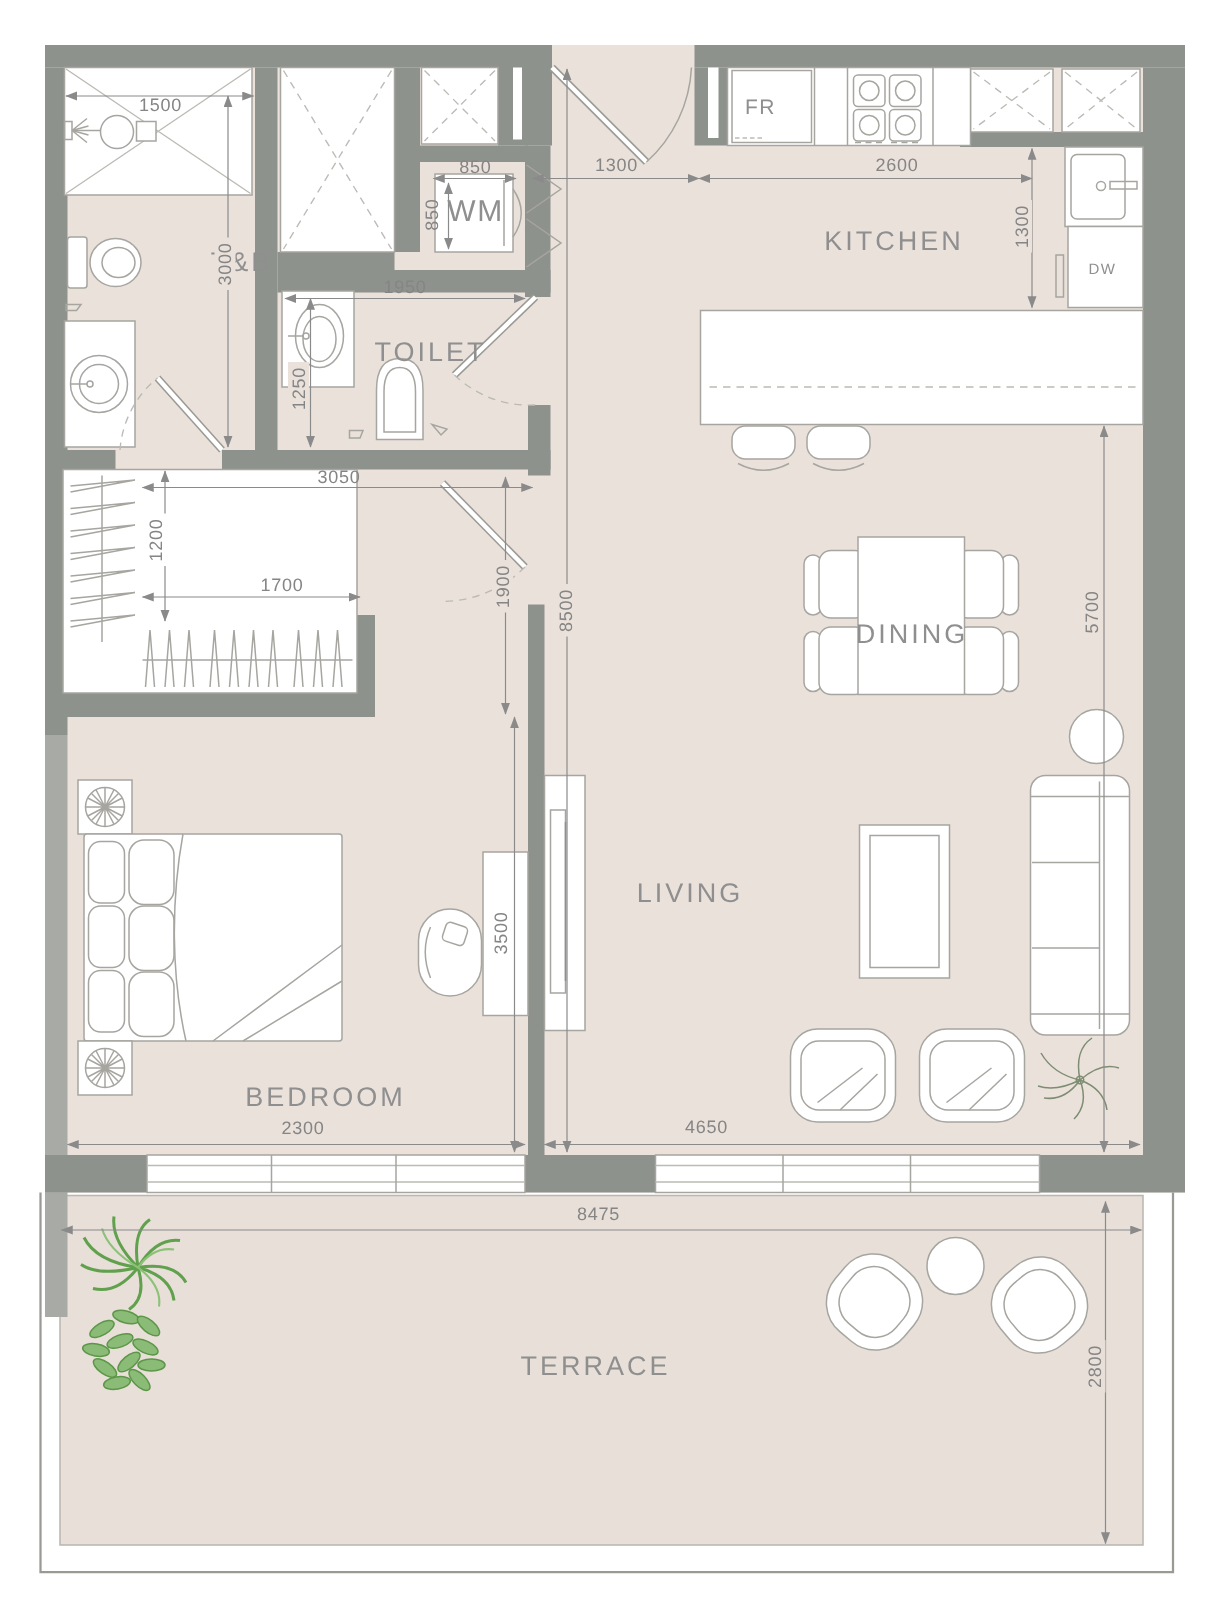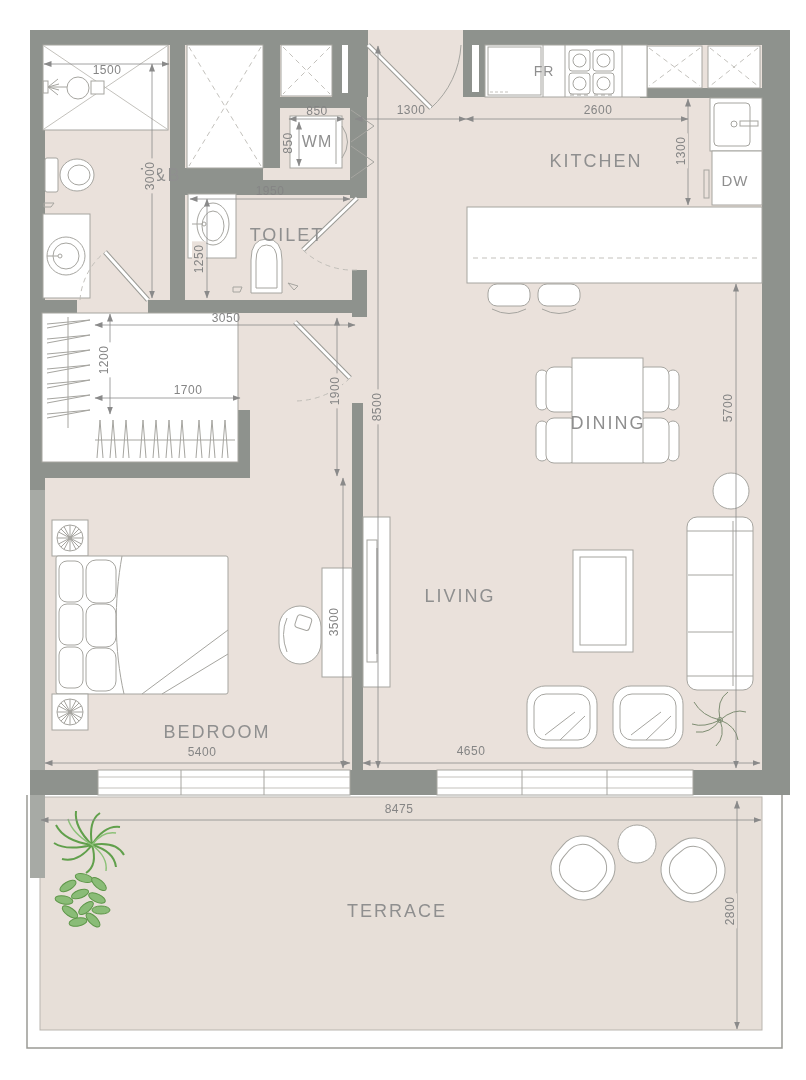--- a/index.html
+++ b/index.html
@@ -8,22 +8,22 @@
   #plan svg{position:absolute;left:0;top:0;}
   .labels{position:absolute;left:0;top:0;width:806px;height:1080px;pointer-events:none;}
   .lbl{position:absolute;color:#8f8f8f;white-space:nowrap;transform:translate(-50%,-50%);}
   .room{font-size:18px;letter-spacing:2px;}
   .dim{font-size:12px;color:#858585;letter-spacing:.5px;}
   .rot{transform:translate(-50%,-50%) rotate(-90deg);}
   .bgf{background:#eae1db;padding:0 3px;}
   .bgw{background:#ffffff;padding:0 3px;}
   .bgt{background:#e7dfd8;padding:0 3px;}
   .app-fr{font-size:14px;letter-spacing:1px;}
-  .app-wm{font-size:16px;letter-spacing:1px;}
-  .app-dw{font-size:15px;letter-spacing:1px;}
+  .app-wm{font-size:20px;letter-spacing:1px;}
+  .app-dw{font-size:10px;letter-spacing:1px;}
   
   .w{fill:#8e928d;}
   .wl{fill:#a7aaa5;}
   .fx{fill:#ffffff;stroke:#a6a5a0;stroke-width:1;}
   .fxn{fill:none;stroke:#a6a5a0;stroke-width:1;}
   .dt{fill:none;stroke:#bcbab4;stroke-width:.9;}
   .dash{stroke-dasharray:5 4;}
   .dimln{stroke:#8a8a8a;stroke-width:.8;fill:none;}
   .leafw{stroke:#ffffff;stroke-width:3;}
   .leafg{stroke:#9a9a95;stroke-width:5;}
@@ -385,38 +385,38 @@
 
 <div class="labels">
   <span class="lbl room" style="left:122px;top:175px;margin-left:39px;">T&amp;B</span>
   <span class="lbl room" style="left:287px;top:235px;">TOILET</span>
   <span class="lbl room" style="left:596px;top:161px;">KITCHEN</span>
   <span class="lbl room" style="left:608px;top:411px;margin-top:12px;">DINING</span>
   <span class="lbl room" style="left:460px;top:596px;">LIVING</span>
   <span class="lbl room" style="left:217px;top:732px;text-align:center;">BEDROOM</span>
   <span class="lbl room" style="left:397px;top:911px;">TERRACE</span>
 
-  <span class="lbl app-fr" style="left:544px;top:71px;">FR</span>
+  <span class="lbl app-fr" style="left:507px;top:71px;">FR</span>
   <span class="lbl app-wm" style="left:317px;top:142px;">WM</span>
   <span class="lbl app-dw" style="left:735px;top:180px;">DW</span>
 
   <span class="lbl dim" style="left:107px;top:54px;margin-top:16px;">1500</span>
   <span class="lbl dim rot bgf" style="left:150px;top:176px;">3000</span>
   <span class="lbl dim" style="left:317px;top:111px;">850</span>
   <span class="lbl dim rot" style="left:288px;top:143px;">850</span>
   <span class="lbl dim" style="left:270px;top:191px;">1950</span>
   <span class="lbl dim rot bgf" style="left:199px;top:259px;">1250</span>
   <span class="lbl dim" style="left:411px;top:110px;">1300</span>
   <span class="lbl dim" style="left:598px;top:110px;">2600</span>
   <span class="lbl dim rot bgf" style="left:681px;top:151px;">1300</span>
   <span class="lbl dim" style="left:226px;top:318px;">3050</span>
   <span class="lbl dim rot bgw" style="left:104px;top:360px;">1200</span>
   <span class="lbl dim" style="left:168px;top:390px;margin-left:20px;">1700</span>
   <span class="lbl dim rot bgf" style="left:335px;top:391px;">1900</span>
   <span class="lbl dim rot bgf" style="left:377px;top:407px;">8500</span>
   <span class="lbl dim rot bgf" style="left:728px;top:408px;">5700</span>
   <span class="lbl dim rot bgw" style="left:334px;top:622px;">3500</span>
-  <span class="lbl dim" style="left:202px;top:752px;">5400</span>
+  <span class="lbl dim" style="left:202px;top:752px;">2300</span>
   <span class="lbl dim" style="left:471px;top:751px;">4650</span>
   <span class="lbl dim bgt" style="left:399px;top:809px;">8475</span>
   <span class="lbl dim rot bgt" style="left:730px;top:911px;">2800</span>
 </div>
 </div>
 
 </body></html>

